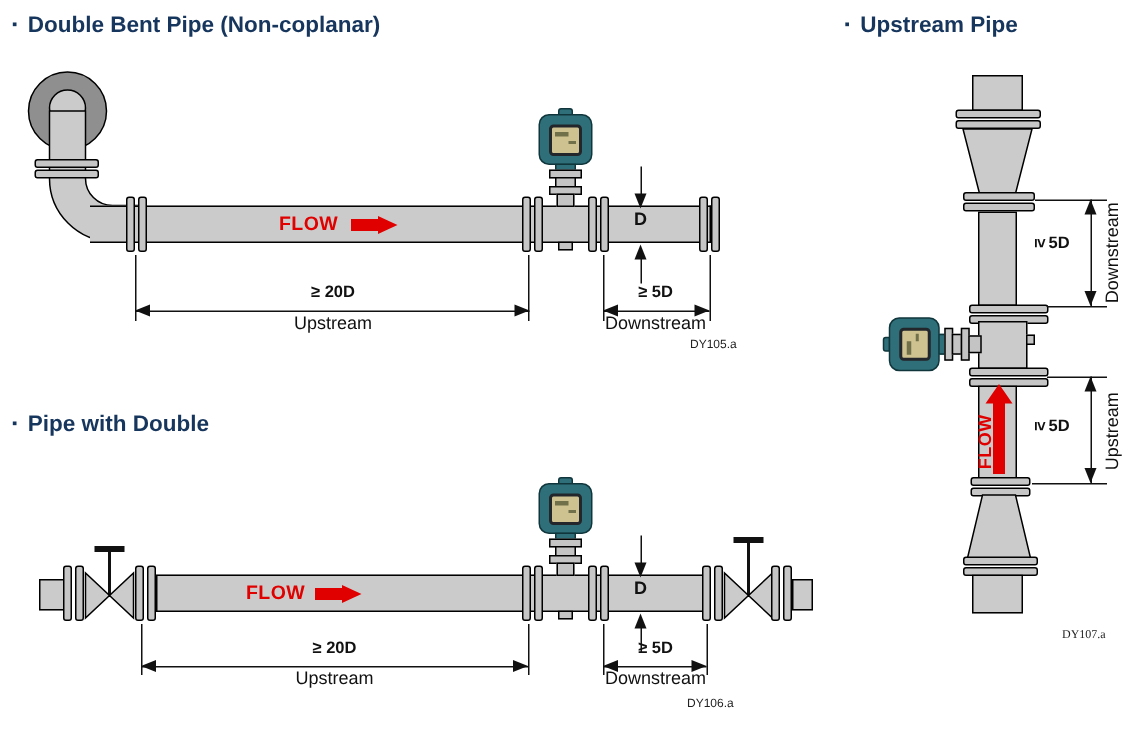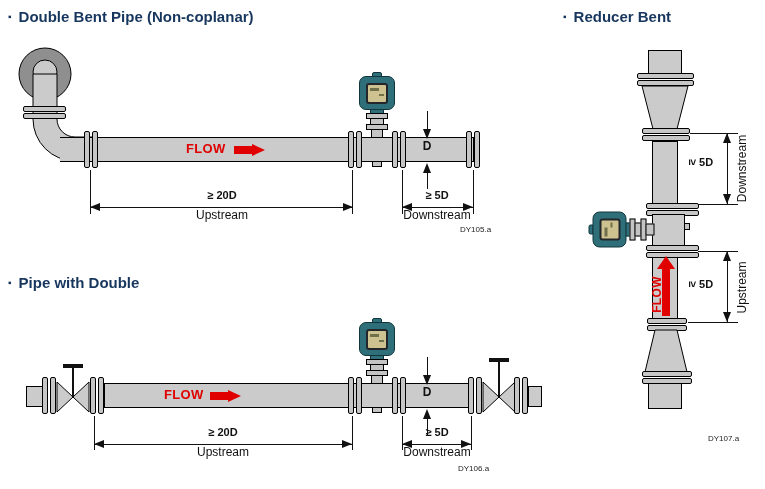--- a/index.html
+++ b/index.html
@@ -177,21 +177,21 @@
     <div class="dimval" style="left:193px;top:426px;width:60px;">≥ 20D</div>
     <div class="dimlab" style="left:193px;top:445px;width:60px;">Upstream</div>
     <div class="dimval" style="left:407px;top:426px;width:60px;">≥ 5D</div>
     <div class="dimlab" style="left:402px;top:445px;width:70px;">Downstream</div>
     <div class="code" style="left:458px;top:464px;">DY106.a</div>
   </div>
 
   <div>
     <div class="title" style="left:563px;top:8px;">
       <span class="blt">▪</span>
-      <span>Reducer Bent</span>
+      <span>Upstream Pipe</span>
     </div>
 
     <div class="pipe" style="left:648px;top:50px;width:34px;height:24px;"></div>
     <div class="fstack" style="left:637px;top:73px;width:57px;"></div>
     <svg class="abs" style="left:640px;top:85px;" width="50" height="45" viewBox="0 0 50 45">
       <polygon points="2,1 48,1 37,44 13,44" fill="#cbcbcb" stroke="#000"></polygon>
     </svg>
     <div class="fstack" style="left:642px;top:128px;width:48px;"></div>
     <div class="pipe" style="left:652px;top:141px;width:26px;height:63px;"></div>
     <div class="fstack" style="left:646px;top:203px;width:53px;"></div>
@@ -237,16 +237,16 @@
     <div class="hline" style="left:688px;top:322px;width:50px;"></div>
     <div class="vline" style="left:727px;top:251px;height:71px;"></div>
     <div class="arr u" style="left:723px;top:251px;"></div>
     <div class="arr d" style="left:723px;top:312px;"></div>
     <div class="geqwrap" style="left:690px;top:278px;">
       <span class="geq">≥</span>
       <span>5D</span>
     </div>
     <div class="dimlab rot90ccw" style="left:711px;top:281px;width:60px;height:13px;">Upstream</div>
 
-    <div class="code" style="left:708px;top:434px;">DY107.a</div>
+    <div class="code" style="left:708px;top:418px;font-family:Liberation Serif, serif;">DY107.a</div>
   </div>
 
 </div>
 
 </body></html>

